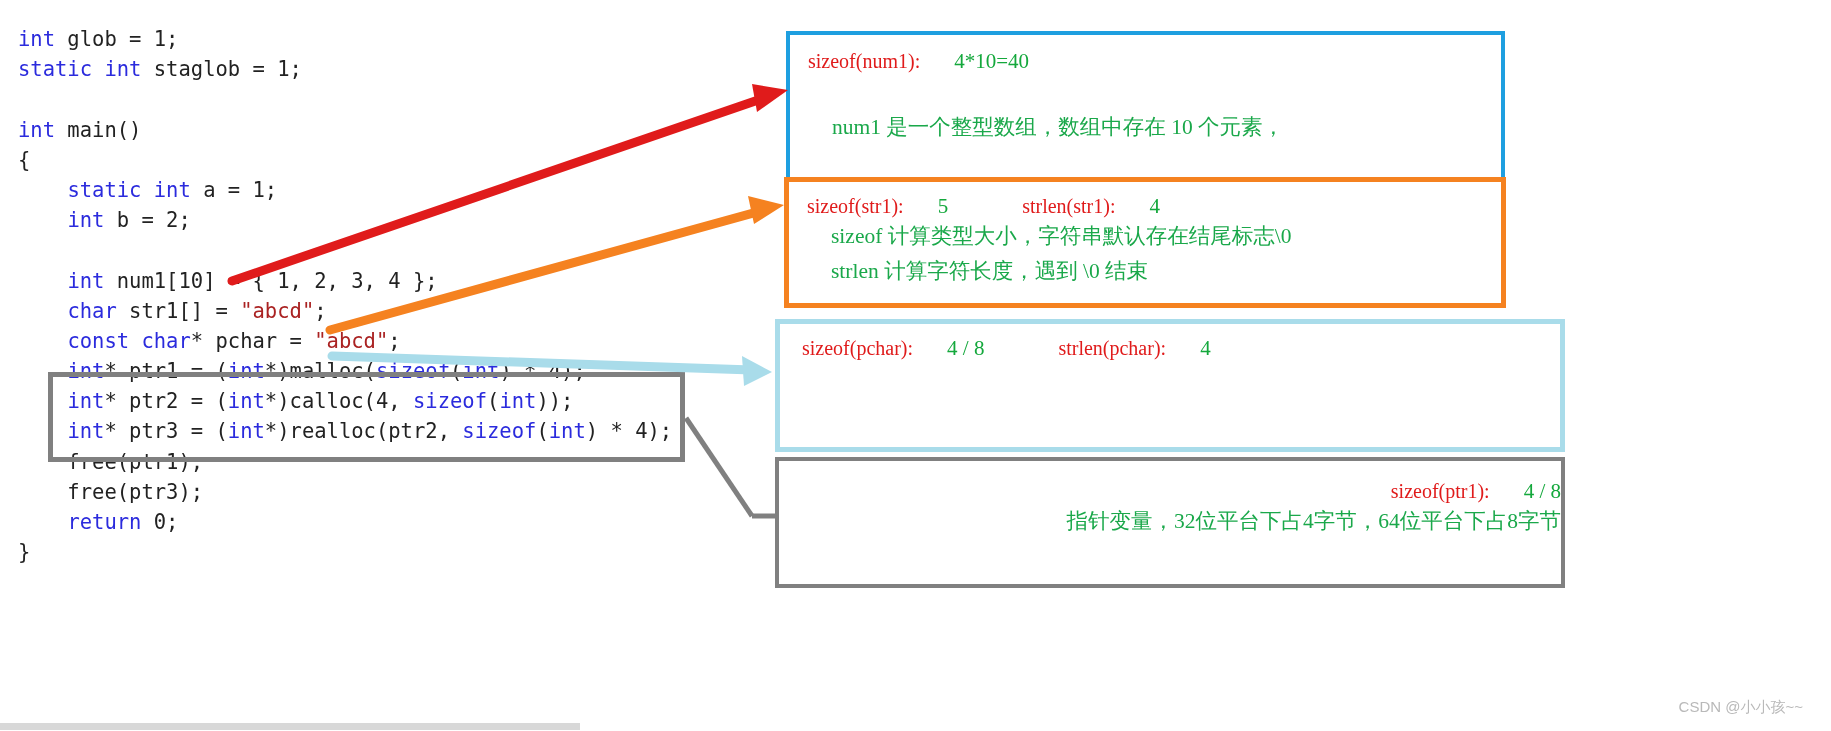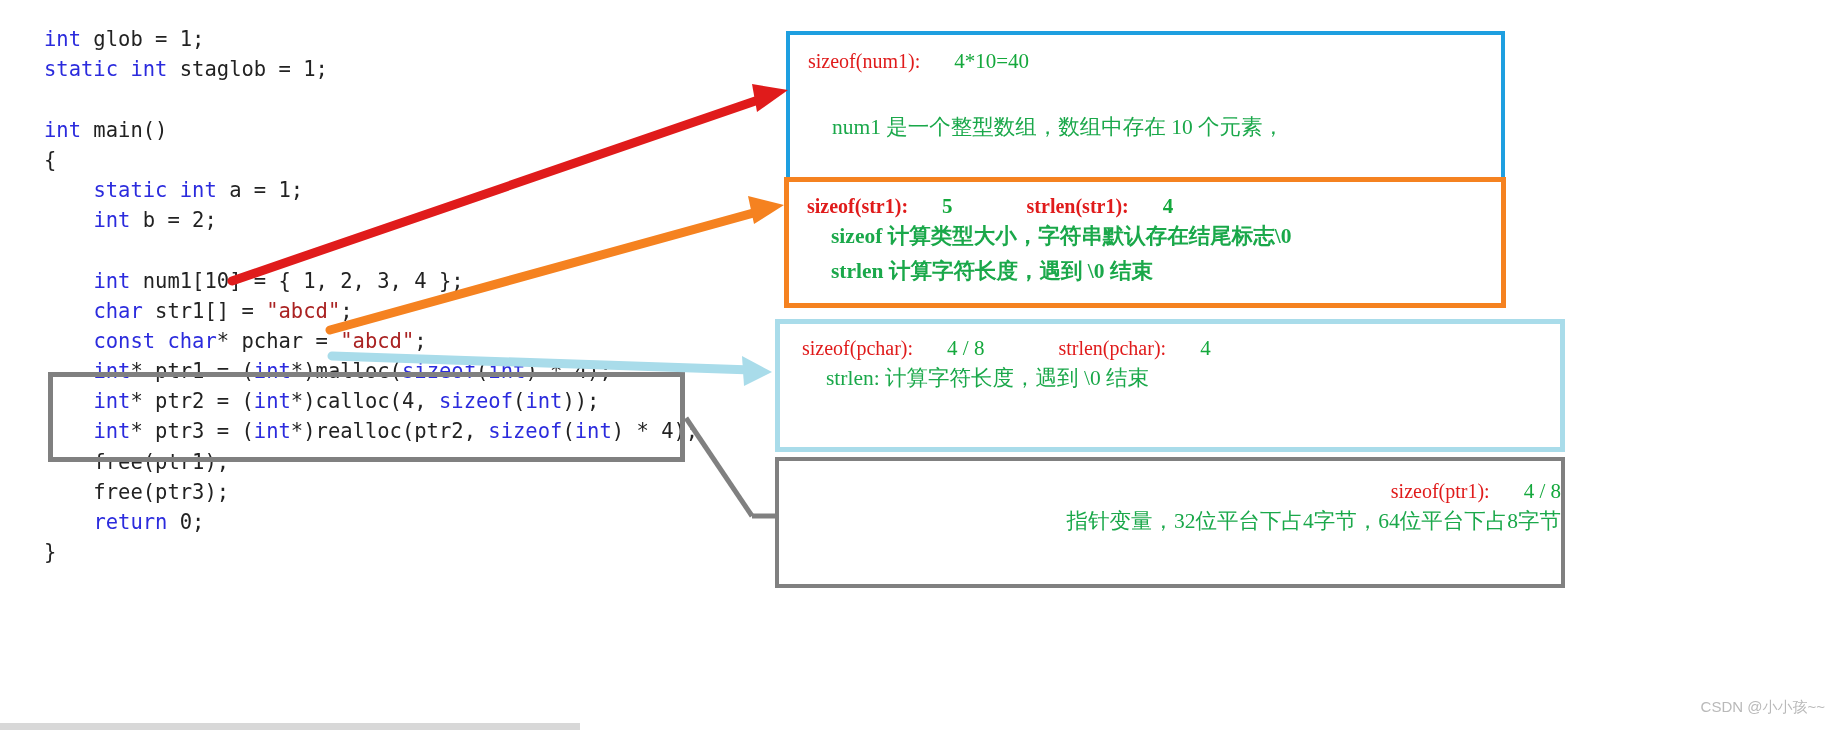--- a/index.html
+++ b/index.html
@@ -20,21 +20,20 @@
     position: absolute;
     left: 0;
     top: 24px;
     width: 760px;
     font-family: "DejaVu Sans Mono", "Liberation Mono", monospace;
     font-size: 20.5px;
     line-height: 30.2px;
     color: #222222;
     white-space: pre;
     letter-spacing: 0px;
-    margin-left: 26px;
   }
   #code-pane .ln { height: 30.2px; padding-left: 18px; }
   .kw   { color: #2b2bdd; }
   .str  { color: #aa2222; }
   .pl   { color: #222222; }
 
   
   #alloc-outline {
     position: absolute;
     left: 48px;
@@ -71,21 +70,20 @@
     left: 786px; top: 31px; width: 719px; height: 169px;
     border: 4px solid #1e9fe0;
     padding: 14px 0 0 18px;
   }
   #box-num1 .note-body { margin-left: 24px; line-height: 35px; margin-top: 36px; }
 
   #box-str1 {
     left: 784px; top: 177px; width: 722px; height: 131px;
     border: 5px solid #f58220;
     padding: 12px 0 0 18px;
-    font-weight: bold;
   }
   #box-str1 .note-body { margin-left: 24px; line-height: 35px; }
 
   #box-pchar {
     left: 775px; top: 319px; width: 790px; height: 133px;
     border: 5px solid #a9dcea;
     padding: 12px 0 0 22px;
   }
   #box-pchar .note-body { margin-left: 24px; line-height: 35px; }
 
@@ -104,21 +102,21 @@
   #arrow-layer {
     position: absolute;
     left: 0; top: 0;
     width: 1831px; height: 731px;
     pointer-events: none;
   }
 
   
   #watermark {
     position: absolute;
-    right: 6px;
+    right: 28px;
     bottom: 14px;
     font-family: "Liberation Sans", sans-serif;
     font-size: 15px;
     color: #b9b9b9;
     white-space: pre;
   }
 
   
   #hscroll {
     position: absolute;
@@ -147,21 +145,20 @@
 </div>
 
 <div class="note-box" id="box-str1" style="border-color: rgb(245, 130, 32);">
   <p class="note-head"><span class="hred">sizeof(str1):</span><span class="gap-sm"></span><span class="hgrn">5</span><span class="gap"></span><span class="hred">strlen(str1):</span><span class="gap-sm"></span><span class="hgrn">4</span></p>
   <p class="note-body">sizeof 计算类型大小，字符串默认存在结尾标志\0</p>
   <p class="note-body">strlen 计算字符长度，遇到 \0 结束</p>
 </div>
 
 <div class="note-box" id="box-pchar" style="border-color: rgb(169, 220, 234);">
   <p class="note-head"><span class="hred">sizeof(pchar):</span><span class="gap-sm"></span><span class="hgrn">4 / 8</span><span class="gap"></span><span class="hred">strlen(pchar):</span><span class="gap-sm"></span><span class="hgrn">4</span></p>
-  <p class="note-body">strlen: 计算字符长度，遇到 \0 结束</p>
 </div>
 
 <div class="note-box" id="box-ptr1" style="border-color: rgb(128, 128, 128);">
   <p class="note-head"><span class="hred">sizeof(ptr1):</span><span class="gap-sm"></span><span class="hgrn">4 / 8</span></p>
   <p class="note-body">指针变量，32位平台下占4字节，64位平台下占8字节</p>
 </div>
 
 <svg id="arrow-layer" viewBox="0 0 1831 731" xmlns="http://www.w3.org/2000/svg">
 
   <g>

